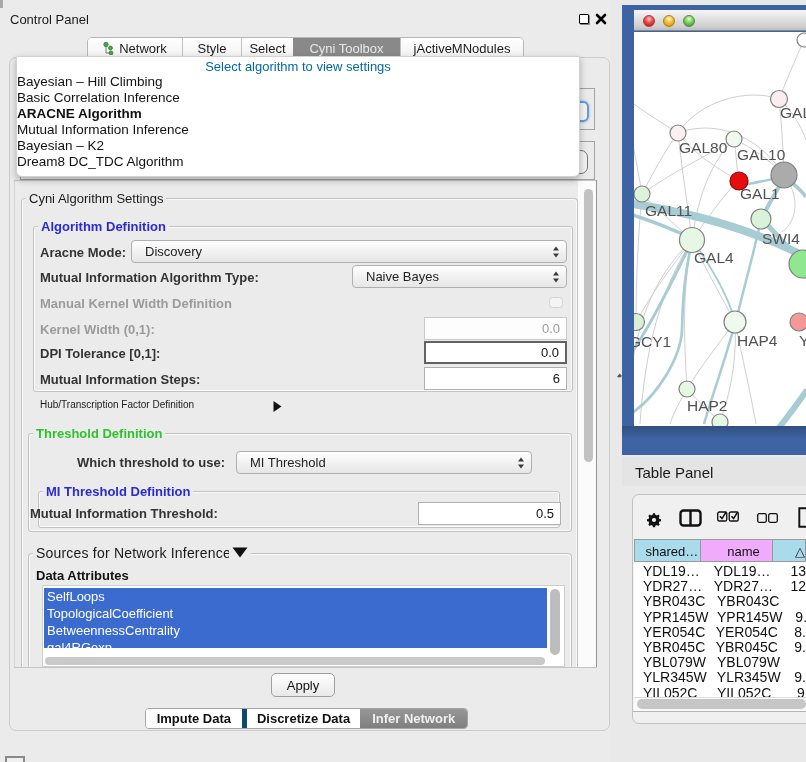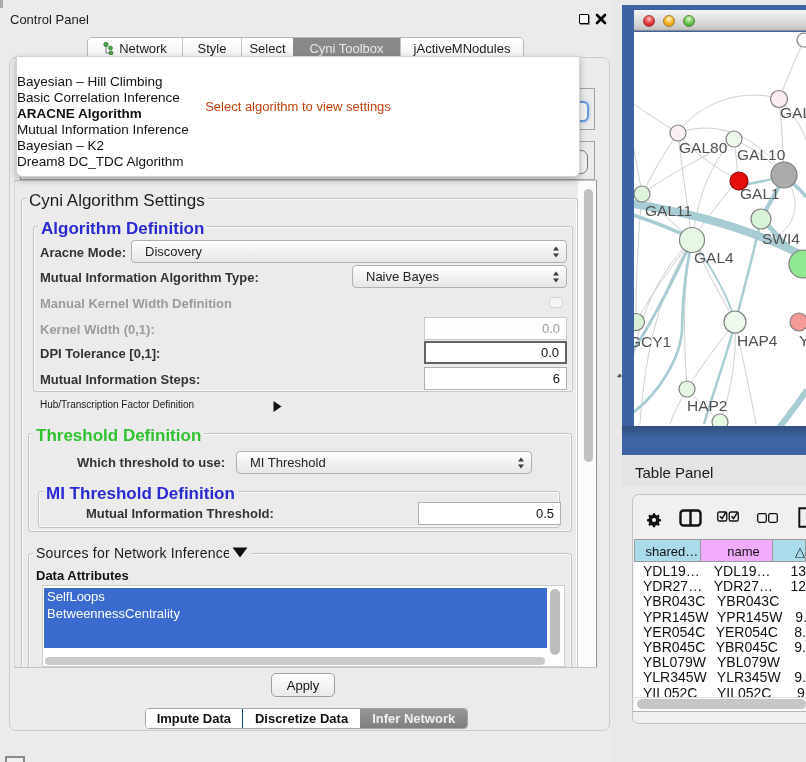--- a/index.html
+++ b/index.html
@@ -5,21 +5,21 @@
 html,body{margin:0;padding:0;width:806px;height:762px;background:#ebebeb;font-family:"Liberation Sans",sans-serif;overflow:hidden;}
 *{box-sizing:border-box;}
 .abs{position:absolute;}
 .b{font-weight:bold;}
 .lbl{position:absolute;font-size:13px;font-weight:bold;color:#333;white-space:nowrap;}
 .dis{color:#9b9b9b;}
 .combo{position:absolute;border:1px solid #b0b0b0;border-radius:4px;background:linear-gradient(#ffffff,#f3f3f3 45%,#e6e6e6);font-size:13px;color:#222;}
 .combo .ar{position:absolute;right:6px;top:50%;margin-top:-6px;width:8px;height:12px;}
 .field{position:absolute;border:1px solid #b0b0b0;background:#fff;font-size:13px;color:#111;text-align:right;padding:3px 6px 0 0;}
 .groove{position:absolute;border:1px solid #c3c3c3;border-radius:3px;box-shadow:inset 0 0 0 1px #fafafa;}
-.gtitle{position:absolute;background:#ebebeb;padding:0 3px;font-size:17px;font-weight:bold;white-space:nowrap;}
+.gtitle{position:absolute;background:#ebebeb;padding:0 3px;font-size:13px;font-weight:bold;white-space:nowrap;}
 .tab{height:20px;padding:3px 0 0 0;text-align:center;background:linear-gradient(#ffffff,#f1f1f1);color:#1c1c1c;}
 .seg{height:19px;padding:2px 0 0 0;text-align:center;background:#fff;color:#111;font-weight:bold;font-size:13px;}
 </style>
 </head>
 <body>
 
 <div class="abs" style="left:0;top:0;width:611px;height:762px;background:#ebebeb;"></div>
 <div class="abs" style="left:0;top:0;width:3px;height:8px;background:#a9a9a9;"></div>
 <div class="abs" style="left:10px;top:12px;font-size:13px;color:#1a1a1a;">Control Panel</div>
 
@@ -102,46 +102,48 @@
 <div class="combo" style="left:236px;top:451px;width:296px;height:23px;">
     <span style="position:absolute;left:13px;top:3px;">MI Threshold</span>
     <svg class="ar" viewBox="0 0 8 12">
       <path d="M4 0.5 L7 4.5 L1 4.5 Z" fill="#3a3a3a"></path>
       <path d="M4 11.5 L7 7.5 L1 7.5 Z" fill="#3a3a3a"></path>
     </svg>
   </div>
 
 <div class="groove" style="left:38px;top:491px;width:522px;height:37px;"></div>
 <div class="gtitle" style="left:43px;top:484px;color:#2a2ad2;">MI Threshold Definition</div>
-<div class="lbl" style="left:46px;top:506px;padding-left:40px;">Mutual Information Threshold:</div>
+<div class="lbl" style="left:30px;top:506px;">Mutual Information Threshold:</div>
 <div class="field" style="left:418px;top:502px;width:143px;height:23px;">0.5</div>
 
 <div class="groove" style="left:28px;top:553px;width:544px;height:115px;border-bottom:none;border-radius:4px 4px 0 0;"></div>
 <div class="gtitle" style="left:33px;top:545px;font-weight:normal;color:#1a1a1a;font-size:14px;letter-spacing:0.2px;">Sources for Network Inference</div>
 <div class="abs" style="left:229px;top:548px;width:22px;height:11px;background:#ebebeb;"></div>
 <svg class="abs" style="left:232px;top:546px;" width="16" height="12" viewBox="0 0 16 12">
     <path d="M0.5 1.5 L15.5 1.5 L8 11.5 Z" fill="#111"></path>
   </svg>
 
 <div class="lbl" style="left:36px;top:568px;color:#111;">Data Attributes</div>
 
 <div class="abs" style="left:42px;top:585px;width:523px;height:82px;background:#fff;border:1px solid #cfcfcf;"></div>
 <div class="abs" style="left:44px;top:588px;width:503px;height:60px;background:#3c6bd0;color:#fff;font-size:13px;">
 <div style="padding:1px 0 0 3px;height:17px;">SelfLoops</div>
+<div style="padding:1px 0 0 3px;height:17px;">TopologicalCoefficient</div>
 <div style="padding:1px 0 0 3px;height:17px;">BetweennessCentrality</div>
+<div style="padding:1px 0 0 3px;height:17px;">gal4RGexp</div>
 </div>
 <div class="abs" style="left:550px;top:589px;width:10px;height:66px;background:#bdbdbd;border-radius:5px;"></div>
 <div class="abs" style="left:45px;top:657px;width:500px;height:8px;background:#c9c9c9;border-radius:4px;"></div>
 <div class="abs" style="left:14px;top:667px;width:583px;height:1px;background:#c4c4c4;"></div>
 
 <div class="abs" style="left:271px;top:673px;width:64px;height:24px;border:1px solid #9f9f9f;border-radius:5px;background:linear-gradient(#ffffff,#f4f4f4 50%,#e9e9e9);text-align:center;font-size:13px;color:#111;padding-top:4px;">Apply</div>
 
 <div class="abs" style="left:145px;top:708px;width:323px;height:21px;display:flex;border:1px solid #a5a5a5;border-radius:4px;overflow:hidden;background:#fff;">
 <div class="seg" style="width:96px;">Impute Data</div>
-<div class="seg" style="width:119px;border-left:1px solid #0c4a6e;">Discretize Data</div>
+<div class="seg" style="width:119px;border-left:5px solid #0c4a6e;">Discretize Data</div>
 <div class="seg" style="width:107px;background:linear-gradient(#979797,#7f7f7f);color:#f0f0f0;">Infer Network</div>
 </div>
 
 <div class="abs" style="left:5px;top:756px;width:20px;height:10px;border:2px solid #8a8a8a;background:#f0f0f0;"></div>
 
 <div class="abs" style="left:611px;top:0;width:195px;height:762px;background:#e9e9e9;"></div>
 <div class="abs" style="left:622px;top:5px;width:184px;height:450px;background:#3e63a3;"></div>
 <div class="abs" style="left:622px;top:426px;width:184px;height:29px;background:linear-gradient(#31507f,#3e64a5 45%,#3e63a3);"></div>
 <div class="abs" style="left:634px;top:10px;width:172px;height:21px;background:linear-gradient(#f6f6f6,#cdcdcd 85%,#bcbcbc);border-bottom:1px solid #8a8a8a;"></div>
 <div class="abs" style="left:643px;top:15px;width:12px;height:12px;border-radius:50%;background:radial-gradient(circle at 50% 30%,#ffb0b0 8%,#ee5555 40%,#d92525 70%,#b01515);border:0.5px solid #a04040;"></div>
@@ -310,21 +312,21 @@
         <div style="flex:1;padding-left:13px;">9</div>
       </div>
     </div>
 </div>
 
 <div class="abs" style="left:634px;top:697px;width:172px;height:15px;background:#fafafa;border-top:1px solid #ddd;"></div>
 <div class="abs" style="left:637px;top:699px;width:169px;height:10px;background:#c6c6c6;border-radius:5px;"></div>
 <div class="abs" style="left:633px;top:711px;width:173px;height:1px;background:#b5b5b5;"></div>
 
 <div class="abs" style="left:16px;top:56px;width:564px;height:121px;background:#fff;border:1px solid #d2d2d2;border-radius:0 0 6px 6px;box-shadow:0 3px 7px rgba(0,0,0,0.28);"></div>
-<div class="abs" style="left:16px;top:59px;width:564px;font-size:13px;color:#c2410c;text-align:center;margin-top:40px;">Select algorithm to view settings</div>
+<div class="abs" style="left:16px;top:59px;width:564px;font-size:13px;color:#0369a1;text-align:center;">Select algorithm to view settings</div>
 <div class="abs" style="left:17px;top:74px;font-size:13.5px;color:#111;line-height:16px;white-space:nowrap;">
 Bayesian – Hill Climbing<br>
 Basic Correlation Inference<br>
 <span class="b">ARACNE Algorithm</span><br>
 Mutual Information Inference<br>
 Bayesian – K2<br>
 Dream8 DC_TDC Algorithm
 </div>
 
 </body></html>

